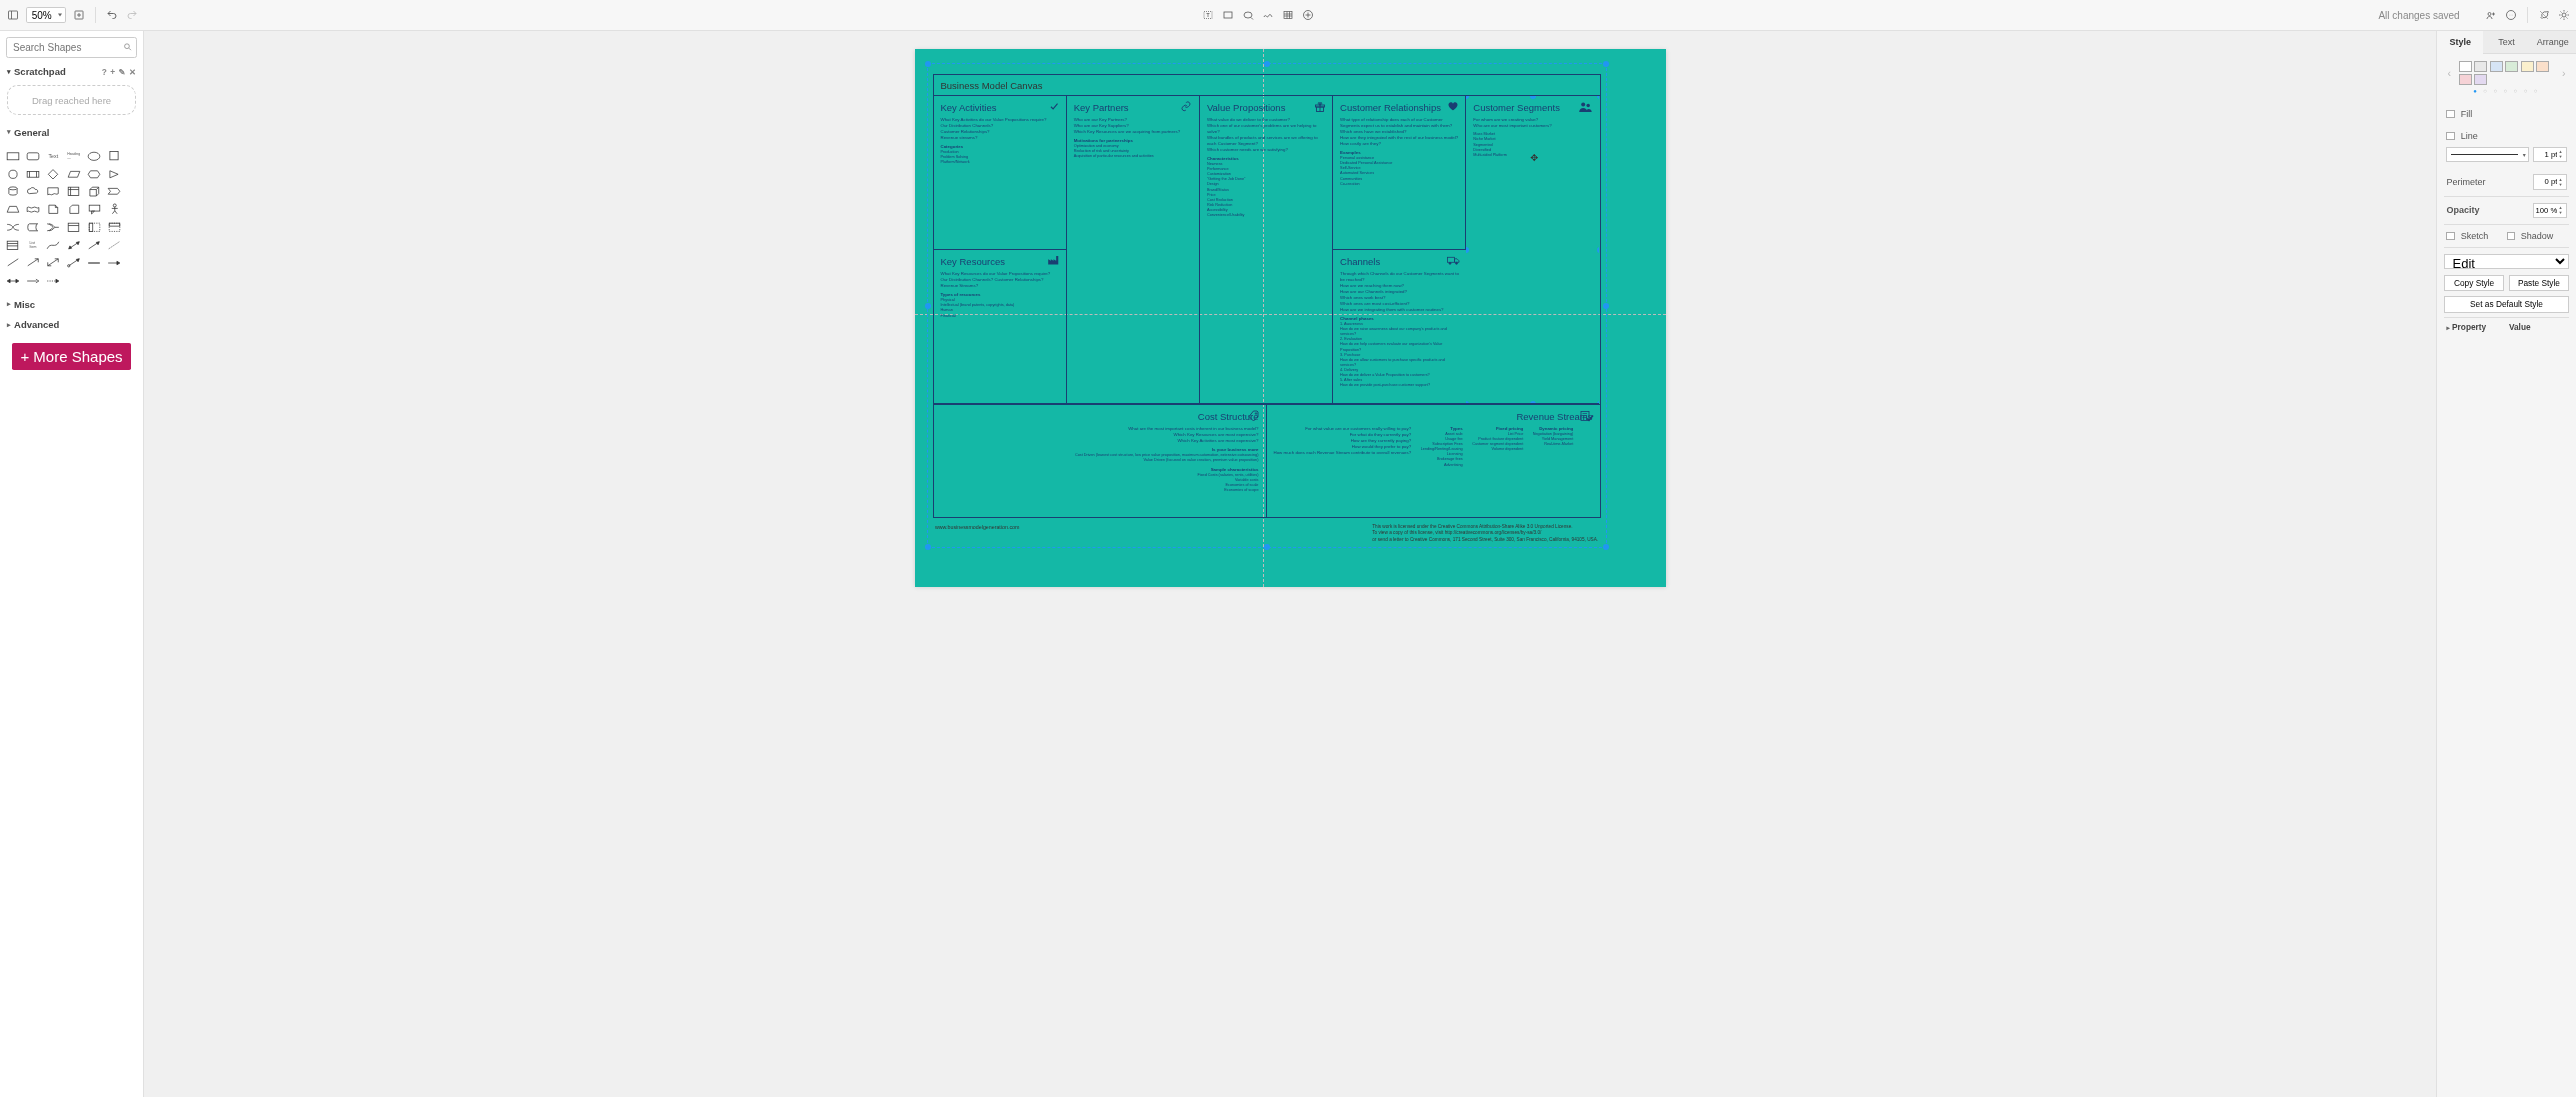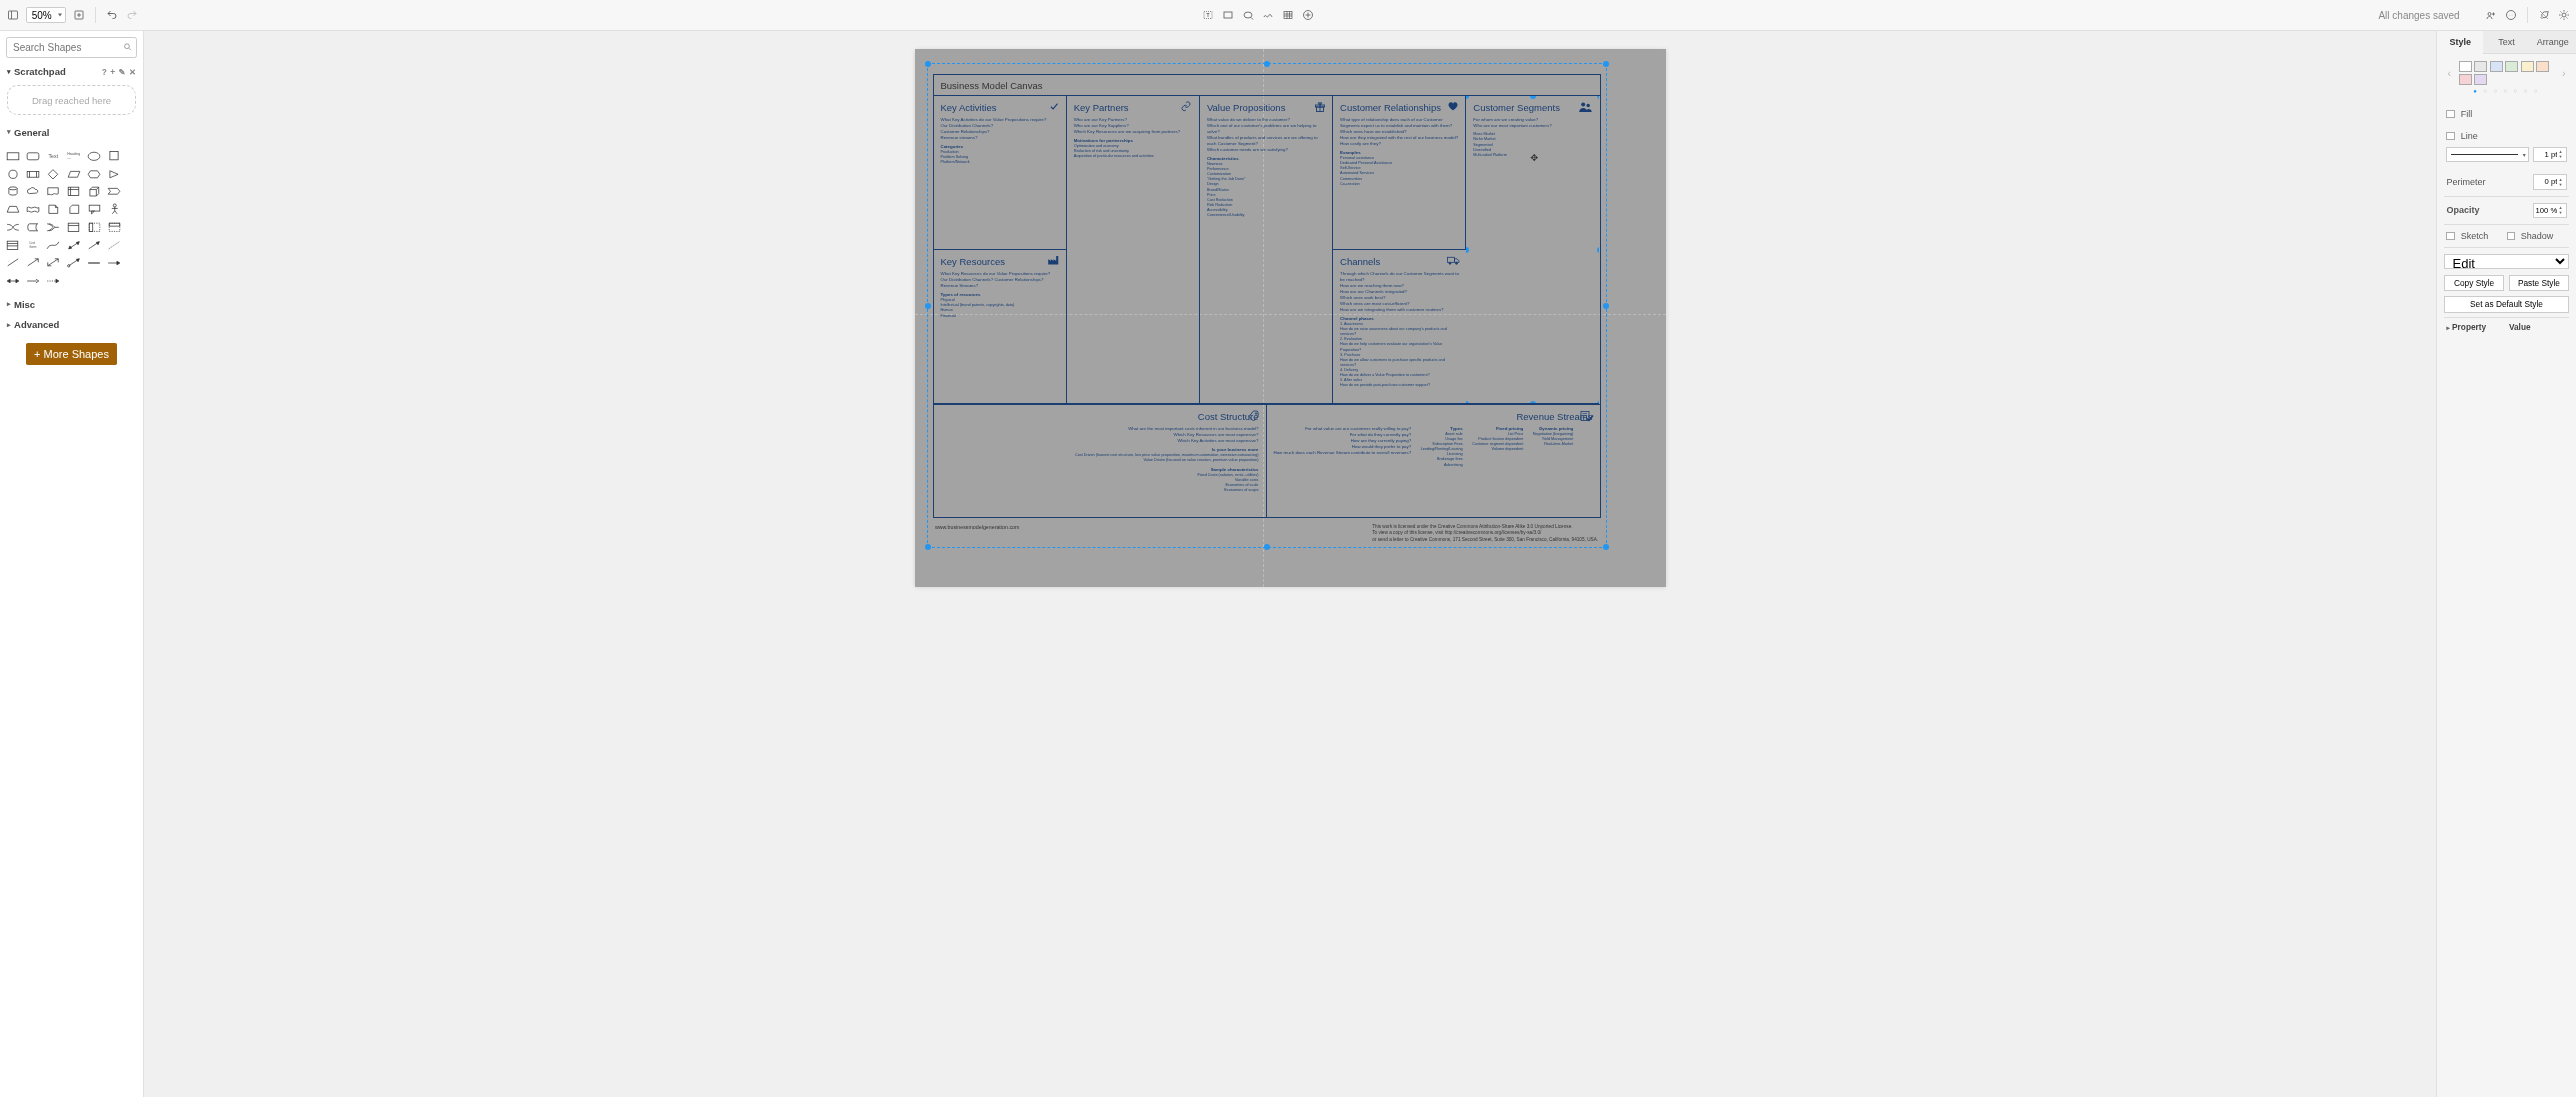--- a/index.html
+++ b/index.html
@@ -31,25 +31,25 @@
 .search-box { position: relative; }
 .search-box .mag { position: absolute; right: 4.7px; top: 50%; transform: translateY(-50%); color: #888; }
 .scratchpad-head, .section-head { padding: 4.7px 7px; font-size: 9.5px; font-weight: bold; color: #444; display: flex; align-items: center; }
 .scratchpad-head .tools { margin-left: auto; display: flex; gap: 3.5px; color: #888; font-size: 8.3px; }
 .section-head::before { content: '▸'; margin-right: 3.5px; font-size: 7px; color: #666; }
 .section-head.open::before { content: '▾'; }
 .scratch-drop { margin: 3.5px 7px 7px; border: 0.6px dashed #ccc; border-radius: 10.6px; padding: 8.3px 0; text-align: center; color: #aaa; font-size: 9.5px; }
 .shapes-grid { padding: 6px 3.5px; display: flex; flex-wrap: wrap; gap: 2.4px; }
 .shape-cell { width: 18px; height: 15.4px; display: flex; align-items: center; justify-content: center; }
 .shape-cell svg { stroke: #333; fill: none; stroke-width: 1.3; }
-.more-shapes { margin: 8.3px auto; background: #a16207; color: #fff; border: none; border-radius: 1.8px; padding: 4.7px 8.3px; font-size: 11px; display: flex; align-items: center; gap: 3.5px; cursor: pointer; }
+.more-shapes { margin: 8.3px auto; background: #be185d; color: #fff; border: none; border-radius: 1.8px; padding: 4.7px 8.3px; font-size: 15px; display: flex; align-items: center; gap: 3.5px; cursor: pointer; }
 
 
 .canvas-outer { flex: 1; background: #f0f0f0; overflow: auto; position: relative; display: flex; align-items: flex-start; justify-content: center; }
-.canvas-page { width: 751px; min-height: 538px; margin: 18px; background: #a3a3a3; box-shadow: 0 1.2px 4.7px rgba(0,0,0,0.15); position: relative; }
+.canvas-page { width: 751px; min-height: 538px; margin: 18px; background: #14b8a6; box-shadow: 0 1.2px 4.7px rgba(0,0,0,0.15); position: relative; }
 .guide-v { position: absolute; top: 0; bottom: 0; width: 0; border-left: 0.6px dashed #bbb; }
 .guide-h { position: absolute; left: 0; right: 0; height: 0; border-top: 0.6px dashed #bbb; }
 
 .bmc { position: absolute; left: 18px; top: 25px; width: 668px; }
 .bmc-title { border: 0.6px solid #1a3e72; border-bottom: none; padding: 4.7px 7px; font-size: 9.5px; color: #333; }
 .bmc-grid { display: grid; grid-template-columns: repeat(5, 1fr); grid-template-rows: 154px 154px; border: 0.6px solid #1a3e72; }
 .cell { border-right: 0.6px solid #1a3e72; border-bottom: 0.6px solid #1a3e72; padding: 6px 7px; position: relative; overflow: hidden; }
 .cell:last-child { border-right: none; }
 .cell h3 { font-size: 9.5px; font-weight: normal; color: #1a3e72; margin-bottom: 3.5px; }
 .cell .ic { position: absolute; right: 6px; top: 4.7px; color: #1a3e72; }

